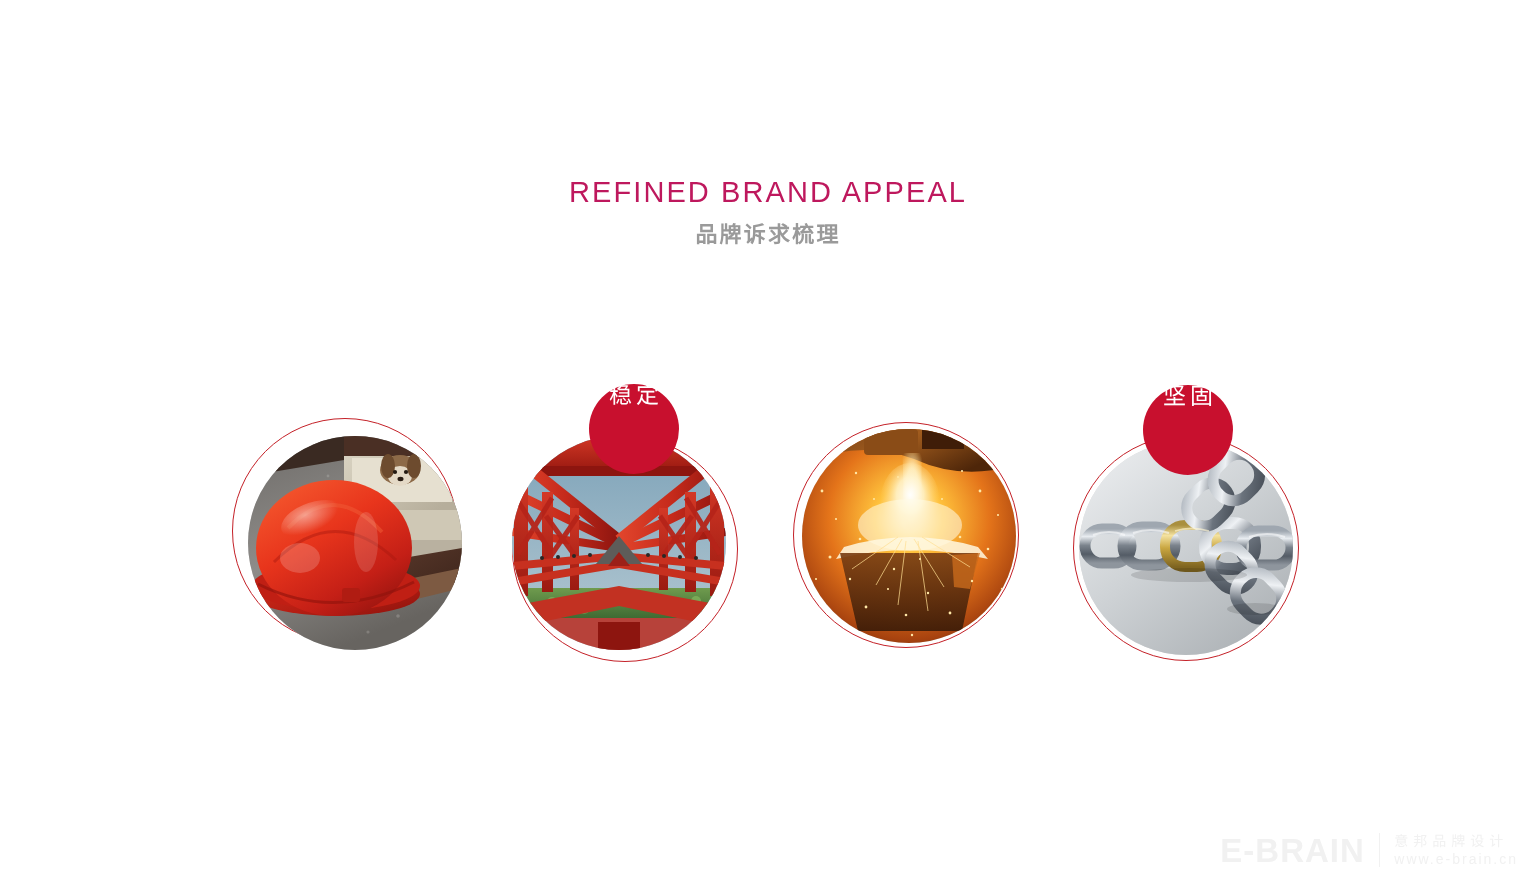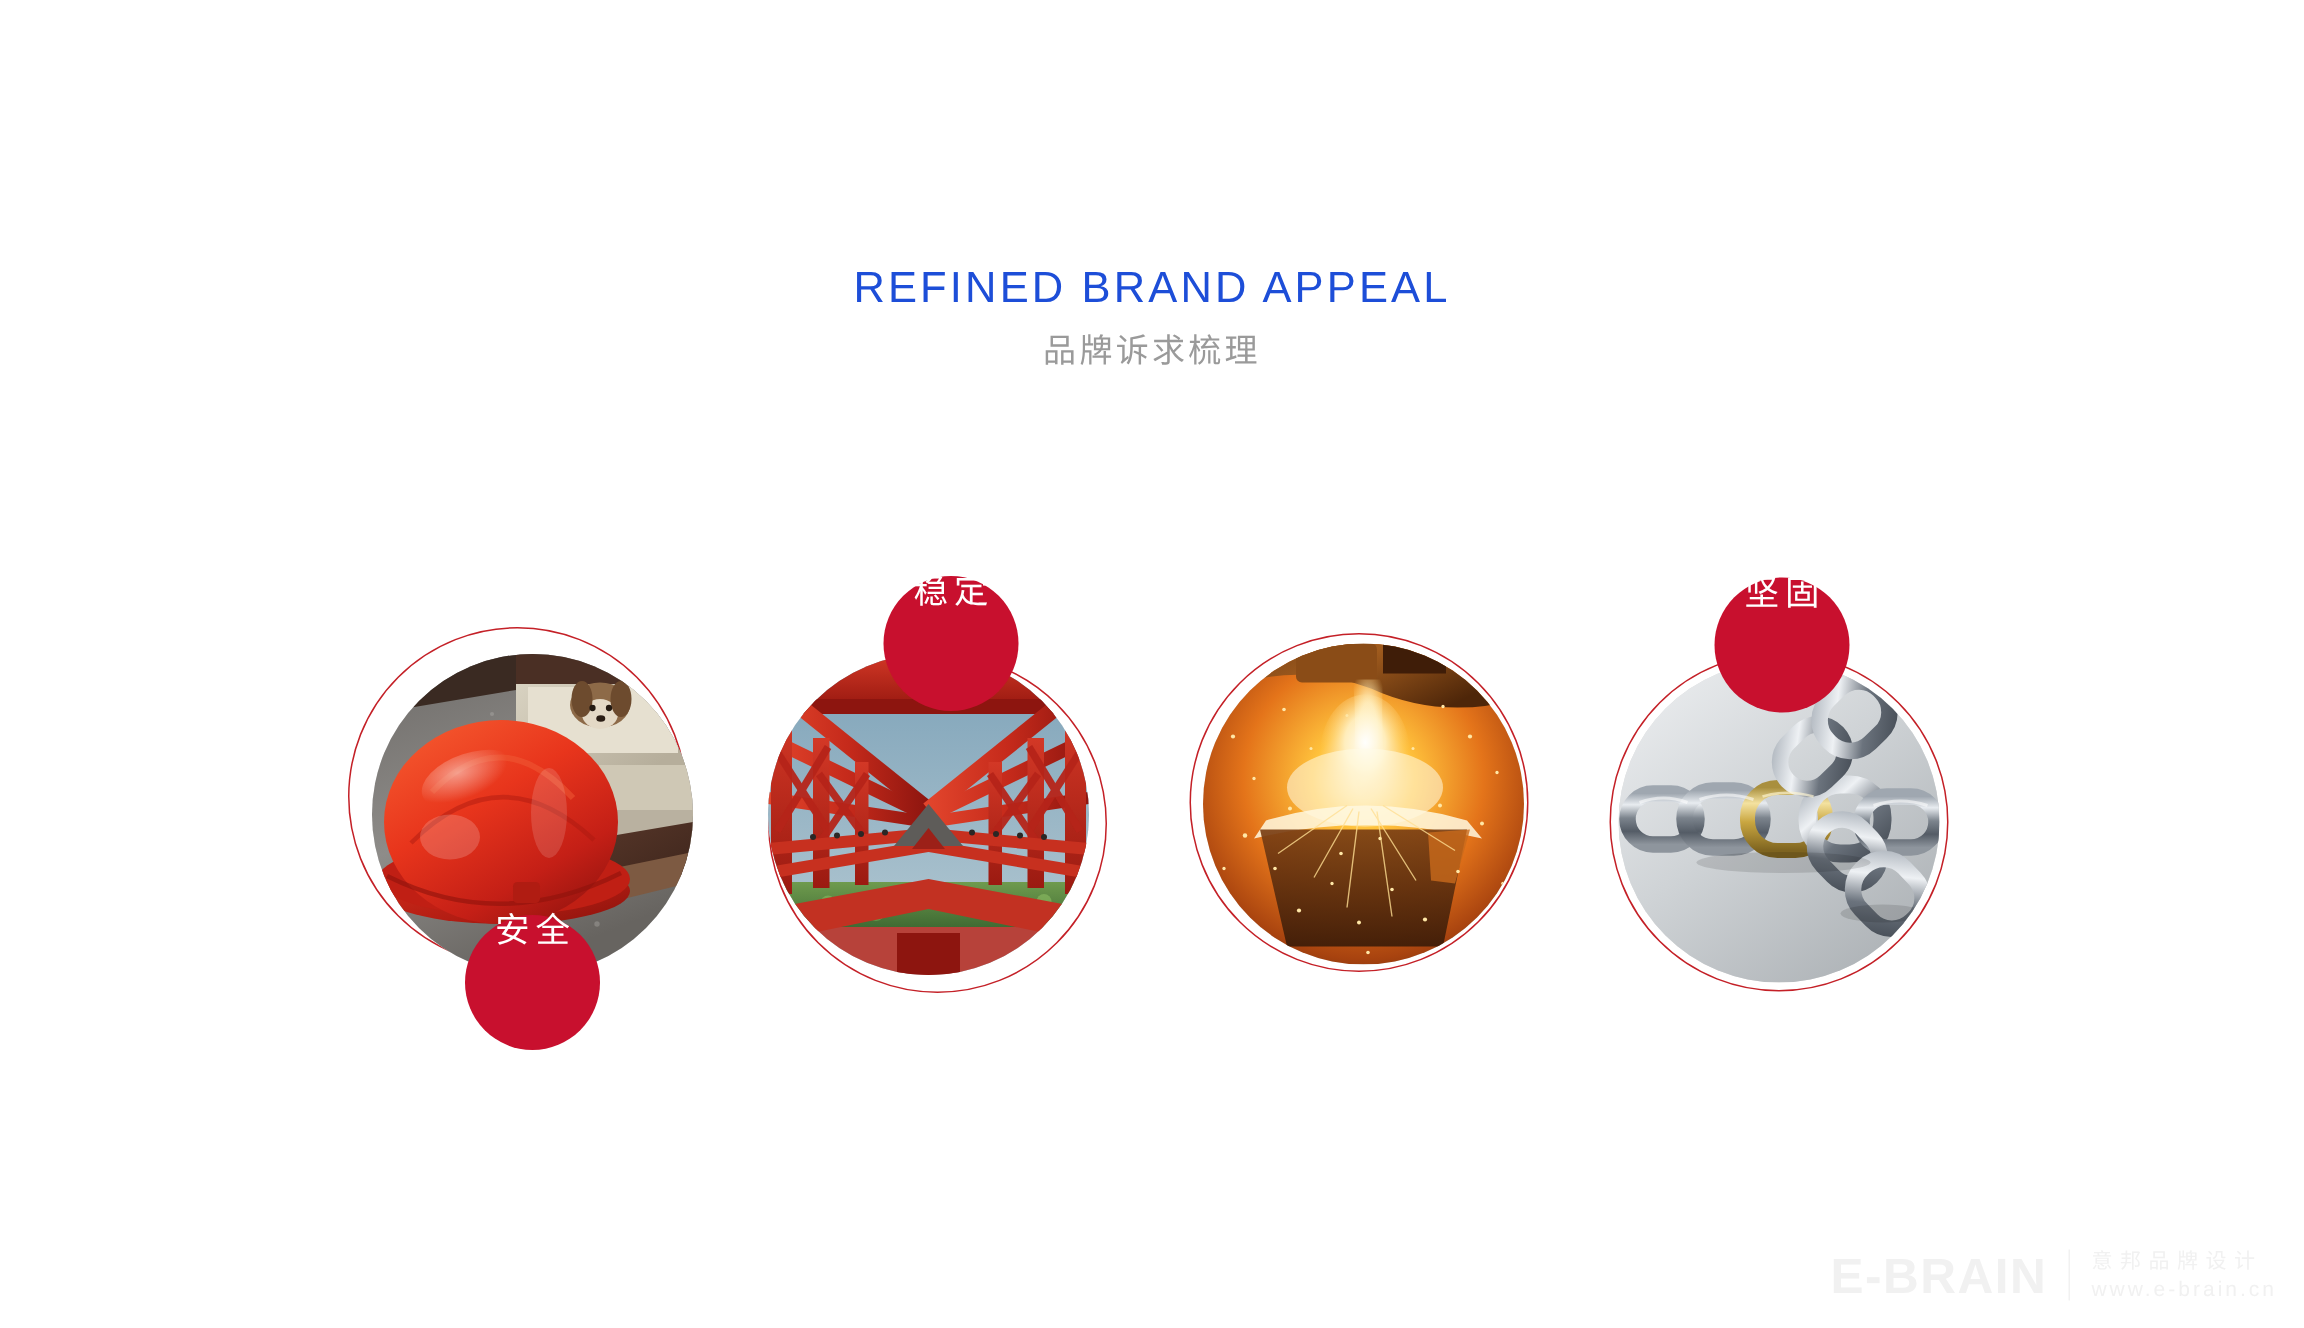--- a/index.html
+++ b/index.html
@@ -25,30 +25,30 @@
     left: 0;
     top: 176px;
     width: 1536px;
     text-align: center;
   }
   .title {
     font-family: "Liberation Sans", "DejaVu Sans", sans-serif;
     font-size: 29px;
     letter-spacing: 2.1px;
     font-weight: 400;
-    color: #1d4ed8;
+    color: #be185d;
     line-height: 1.15;
     white-space: nowrap;
   }
   .subtitle {
     margin-top: 13px;
     font-family: "DejaVu Sans", "Liberation Sans", sans-serif;
     font-size: 22px;
     letter-spacing: 2.2px;
-    font-weight: 400;
+    font-weight: 700;
     color: #9a9a9a;
     line-height: 1.15;
     white-space: nowrap;
   }
 
   
   .items {
     position: absolute;
     left: 0;
     top: 0;
@@ -239,23 +239,20 @@
             <path d="M26 126 Q86 66 148 124" stroke="#a8180f" stroke-width="3" fill="none" opacity="0.45"></path>
 
             <ellipse cx="66" cy="84" rx="34" ry="18" fill="url(#glossG)" opacity="0.55" transform="rotate(-18 66 84)"></ellipse>
             <ellipse cx="52" cy="122" rx="20" ry="15" fill="#ffffff" opacity="0.18"></ellipse>
             <ellipse cx="118" cy="106" rx="12" ry="30" fill="#ffffff" opacity="0.14"></ellipse>
 
             <path d="M10 148 Q86 186 166 146" stroke="#8e120b" stroke-width="3" fill="none" opacity="0.6"></path>
             <rect x="94" y="152" width="18" height="14" rx="3" fill="#b01c12"></rect>
           </g>
         </svg>
-      </div>
-      <div class="badge" style="left:78px; top:192px;">
-        <span class="badge-label">安全</span>
       </div>
     </div>
 
     <div class="item" style="left:512px; top:436px;">
       <div class="ring" style="left:0px; top:0px;"></div>
       <div class="photo" style="left:0px; top:0px;">
         <svg class="scene" viewBox="0 0 214 214" preserveAspectRatio="xMidYMid slice">
           <defs>
             <linearGradient id="skyG" x1="0" y1="0" x2="0" y2="1">
               <stop offset="0%" stop-color="#7da2b8"></stop>

